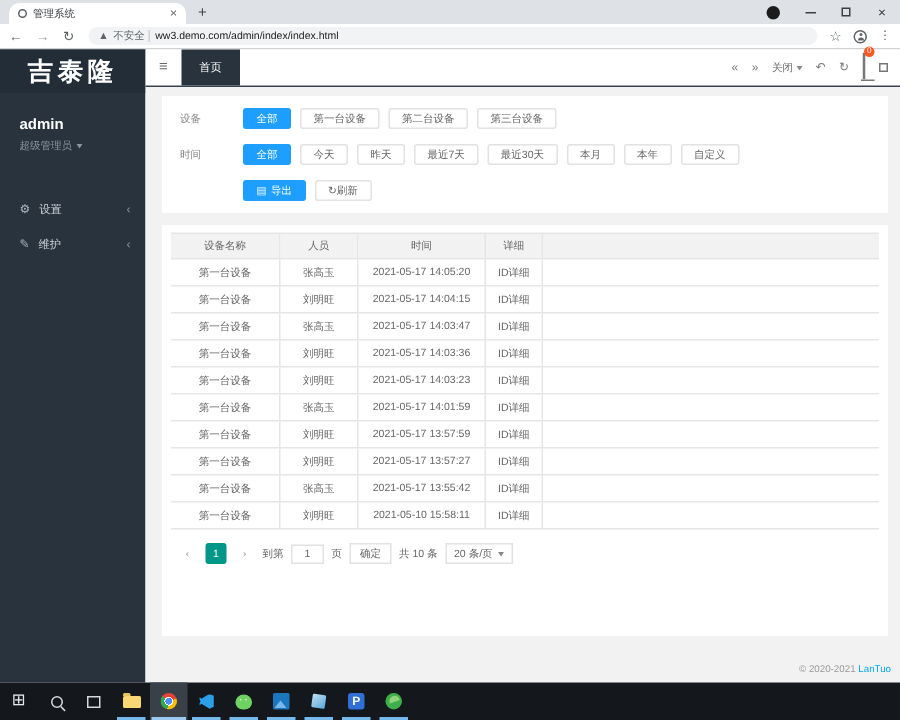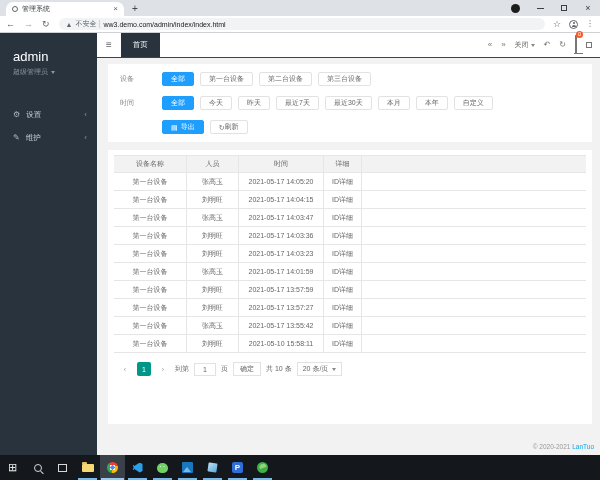--- a/index.html
+++ b/index.html
@@ -31,21 +31,21 @@
   .star { font-size:9px; color:#5f6368; margin-right:8px; line-height:1; }
   .avatar { width:9px; height:9px; border:1px solid #5f6368; border-radius:50%; position:relative; margin-right:8px; }
   .avatar::before { content:""; position:absolute; left:2.5px; top:1.5px; width:2px; height:2px; border-radius:50%; background:#5f6368; }
   .avatar::after { content:""; position:absolute; left:1.5px; top:4.5px; width:4px; height:2px; border-radius:2px 2px 0 0; background:#5f6368; }
   .kebab { font-size:8px; color:#5f6368; line-height:1; }
 
   
   .sidebar { position:absolute; left:0; top:33px; width:97px; height:422px; background:#28333e; }
   .logo { height:29px; display:flex; align-items:center; justify-content:center; background:#222d38; color:#fff; font-size:17px; font-weight:bold; letter-spacing:3px; white-space:nowrap; }
   .userblock { padding:16px 0 0 13px; }
-  .uname { font-size:13px; font-weight:normal; color:#fff; }
+  .uname { font-size:10px; font-weight:bold; color:#fff; }
   .urole { font-size:7px; color:#8a95a0; margin-top:3px; display:flex; align-items:center; gap:3px; }
   .caret { width:0; height:0; border-left:2.5px solid transparent; border-right:2.5px solid transparent; border-top:3px solid #8a95a0; }
   .menu { margin-top:26px; }
   .mitem { height:23px; display:flex; align-items:center; padding:0 10px 0 13px; color:#cfd4da; font-size:7.5px; gap:6px; cursor:pointer; }
   .micon { font-size:8px; color:#aeb6bf; line-height:1; }
   .mchev { margin-left:auto; font-size:8px; color:#8a95a0; line-height:1; }
 
   
   .pageheader { position:absolute; left:97px; top:33px; width:503px; height:25px; background:#fff; border-bottom:1px solid #3a4450; display:flex; align-items:center; }
   .burger { font-size:10px; color:#666; padding:0 9px; line-height:1; cursor:pointer; }
@@ -151,20 +151,21 @@
       <span class="sec-label">不安全</span>
       <span class="omni-sep"></span>
       <span class="url">ww3.demo.com/admin/index/index.html</span>
     </div>
     <span class="star">☆</span>
     <span class="avatar"></span>
     <span class="kebab">⋮</span>
   </div>
 
   <div class="sidebar">
+    <div class="logo">吉泰隆</div>
     <div class="userblock">
       <div class="uname">admin</div>
       <div class="urole">
         <span>超级管理员</span>
         <span class="caret"></span>
       </div>
     </div>
     <div class="menu">
       <div class="mitem">
         <span class="micon">⚙</span>

